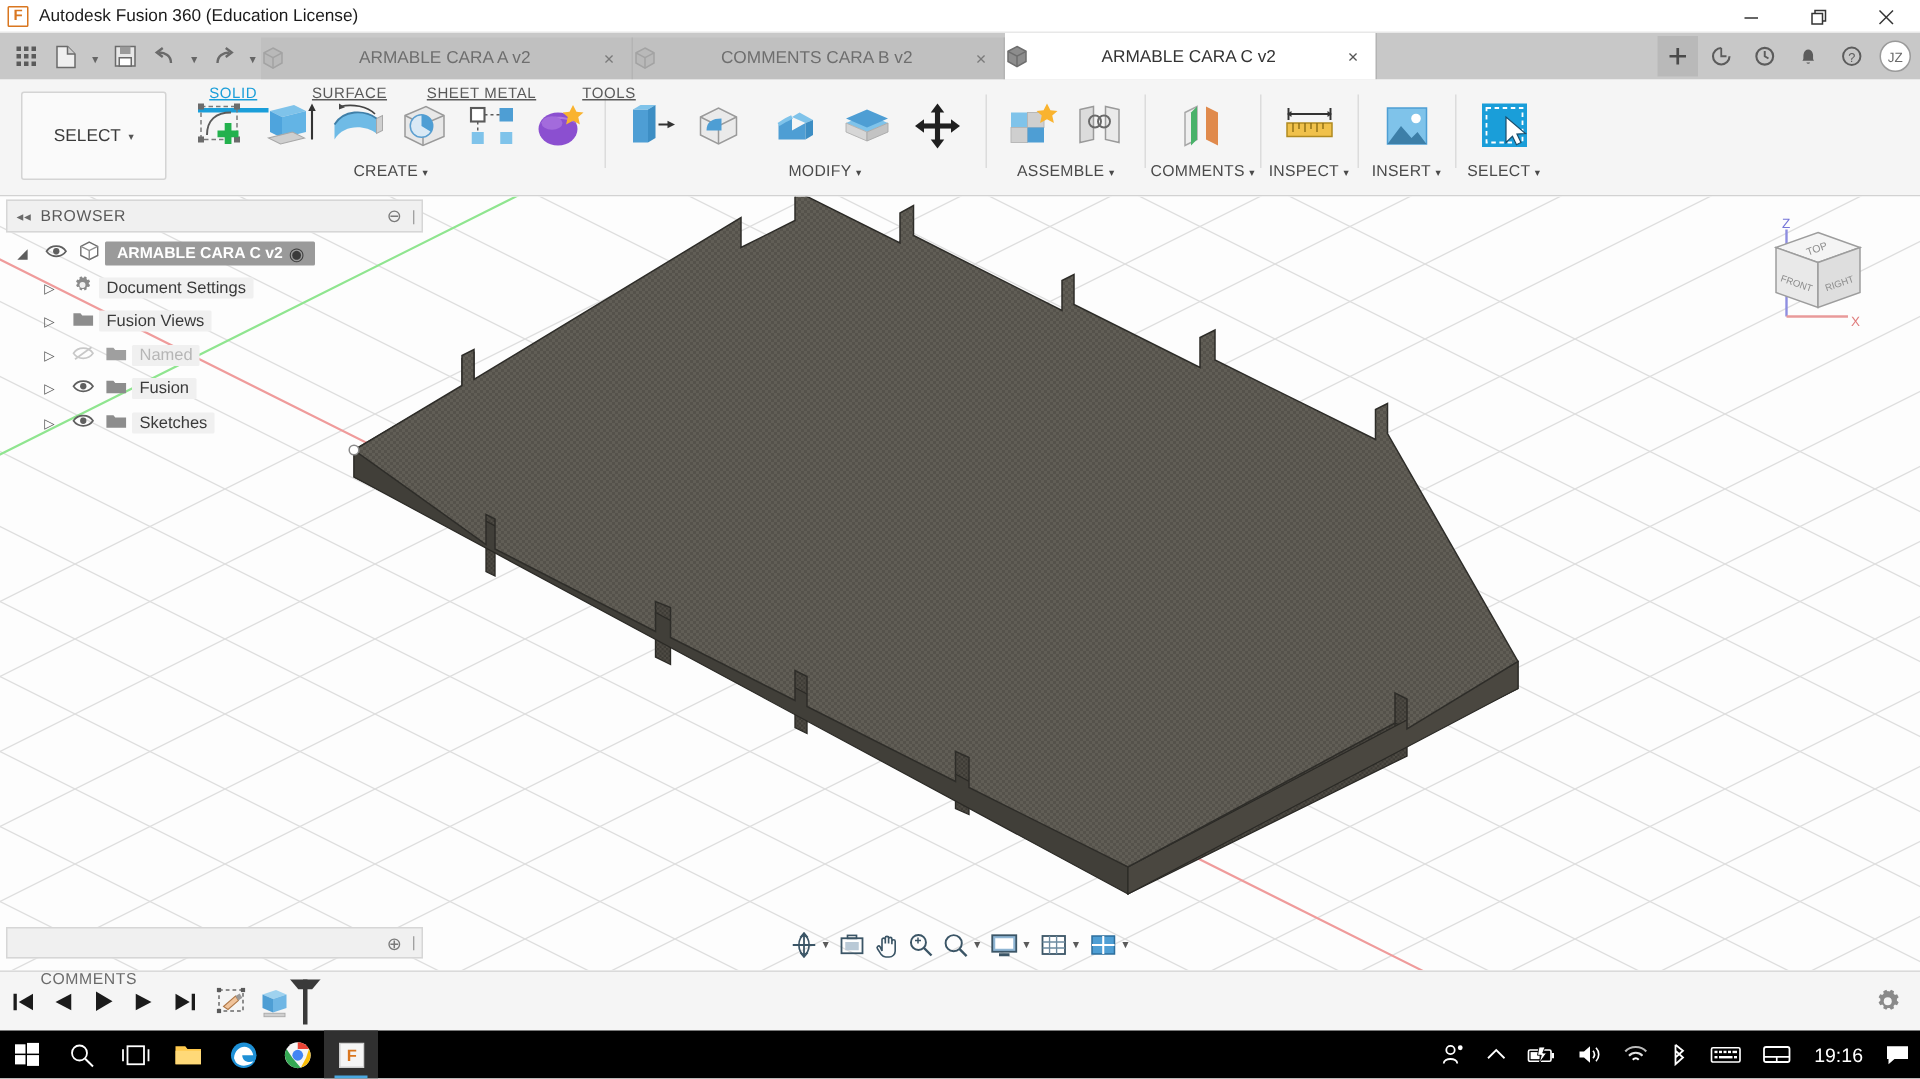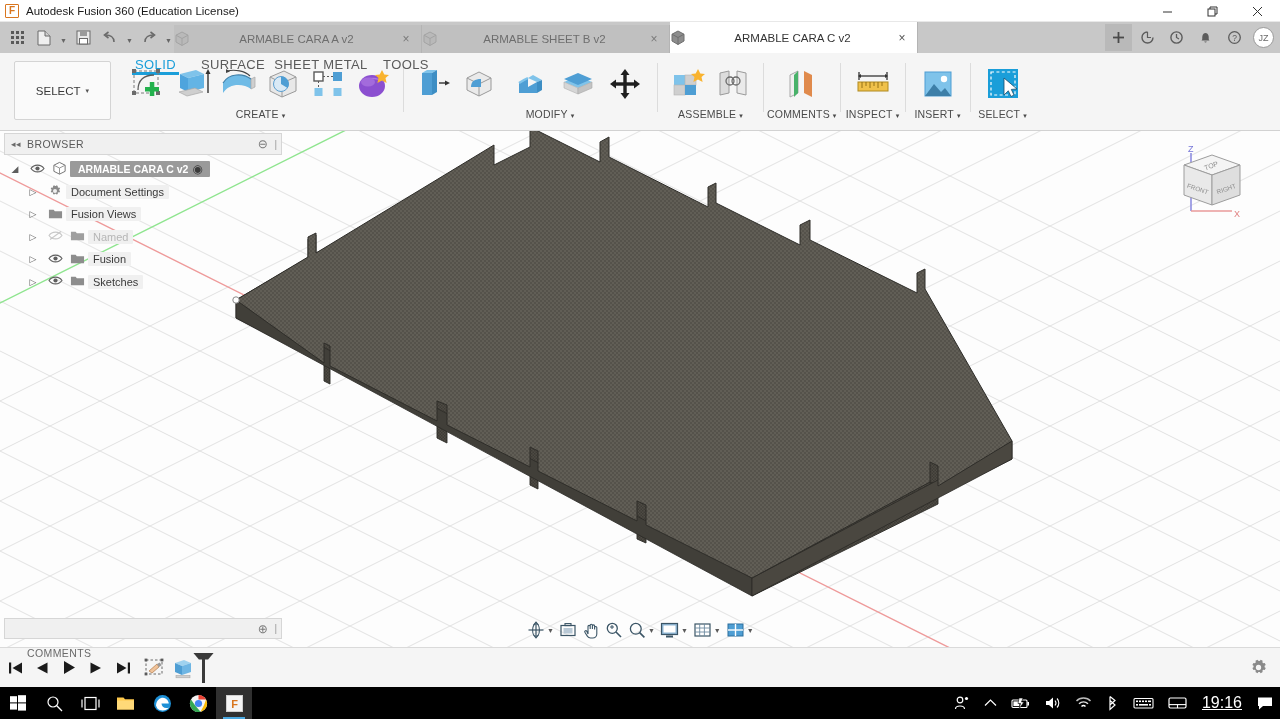--- a/index.html
+++ b/index.html
@@ -78,22 +78,22 @@
   .designbtn {
     width:97px; margin:8px 6px 10px 14px;
     border:1px solid #d4d4d4; background:#fafafa; border-radius:2px;
     display:flex; align-items:center; justify-content:center;
     font-size:11.5px; color:#3a3a3a;
   }
   .designbtn .c { font-size:7px; margin-left:5px; color:#555; }
 
   .ribtabs { position:absolute; left:118px; top:0; height:18px; display:flex; }
   .ribtab {
-    font-size:13px; letter-spacing:.4px; color:#5a5a5a;
-    padding:4px 0 0 0; text-align:center; position:relative;
+    font-size:10px; letter-spacing:.4px; color:#5a5a5a;
+    padding:4px 0 0 0; text-align:center; position:relative;text-decoration:underline;
   }
   .ribtab.active { color:#1a9ed9; }
   .ribtab.active::after {
     content:''; position:absolute; left:14px; right:14px; bottom:-4px; height:3px;
     background:#1a9ed9;
   }
 
   .panel { display:flex; flex-direction:column; justify-content:flex-start;
            padding-top:10px; position:relative; }
   .panelrow { display:flex; align-items:flex-start; gap:3px; padding:0 6px; }
@@ -194,21 +194,21 @@
   .tbitem {
     width:36px; height:32px; display:flex; align-items:center; justify-content:center;
     color:#ffffff; position:relative;
   }
   .tbitem.active { background:#303030; }
   .tbitem .under { position:absolute; bottom:0; left:7px; right:7px; height:2px; }
   .tbright { position:absolute; right:0; height:32px; display:flex; align-items:center;
              color:#ffffff; }
   .tbright .tr { height:32px; display:flex; align-items:center; justify-content:center;
                  padding:0 7px; }
-  .clock { font-size:16px; padding:0 8px; color:#ffffff;text-decoration:underline; }
+  .clock { font-size:13px; padding:0 8px; color:#ffffff; }
 </style>
 </head>
 <body>
 
 <div class="app">
 
   <div class="titlebar">
     <div class="app-ico">F</div>
     <div class="title">Autodesk Fusion 360 (Education License)</div>
     <div class="wincontrols">
@@ -292,21 +292,21 @@
         <div class="tabx">×</div>
       </div>
       <div class="doctab">
         <div class="tabico">
           <svg width="16" height="16" viewBox="0 0 16 16">
             <path d="M8 1 L14 4.2 L14 11 L8 14.5 L2 11 L2 4.2 Z" fill="#b9b9b9" stroke="#a3a3a3"></path>
             <path d="M2 4.2 L8 7.5 L14 4.2" fill="none" stroke="#a3a3a3"></path>
             <path d="M8 7.5 L8 14.5" fill="none" stroke="#a3a3a3"></path>
           </svg>
         </div>
-        <div class="tablabel">ARMABLE SHEET B v2</div>
+        <div class="tablabel">COMMENTS CARA B v2</div>
         <div class="tabx">×</div>
       </div>
       <div class="doctab active">
         <div class="tabico">
           <svg width="16" height="16" viewBox="0 0 16 16">
             <path d="M8 1 L14 4.2 L14 11 L8 14.5 L2 11 L2 4.2 Z" fill="#8d8d8d" stroke="#6e6e6e"></path>
             <path d="M2 4.2 L8 7.5 L14 4.2" fill="none" stroke="#6e6e6e"></path>
             <path d="M8 7.5 L8 14.5" fill="none" stroke="#6e6e6e"></path>
           </svg>
         </div>

